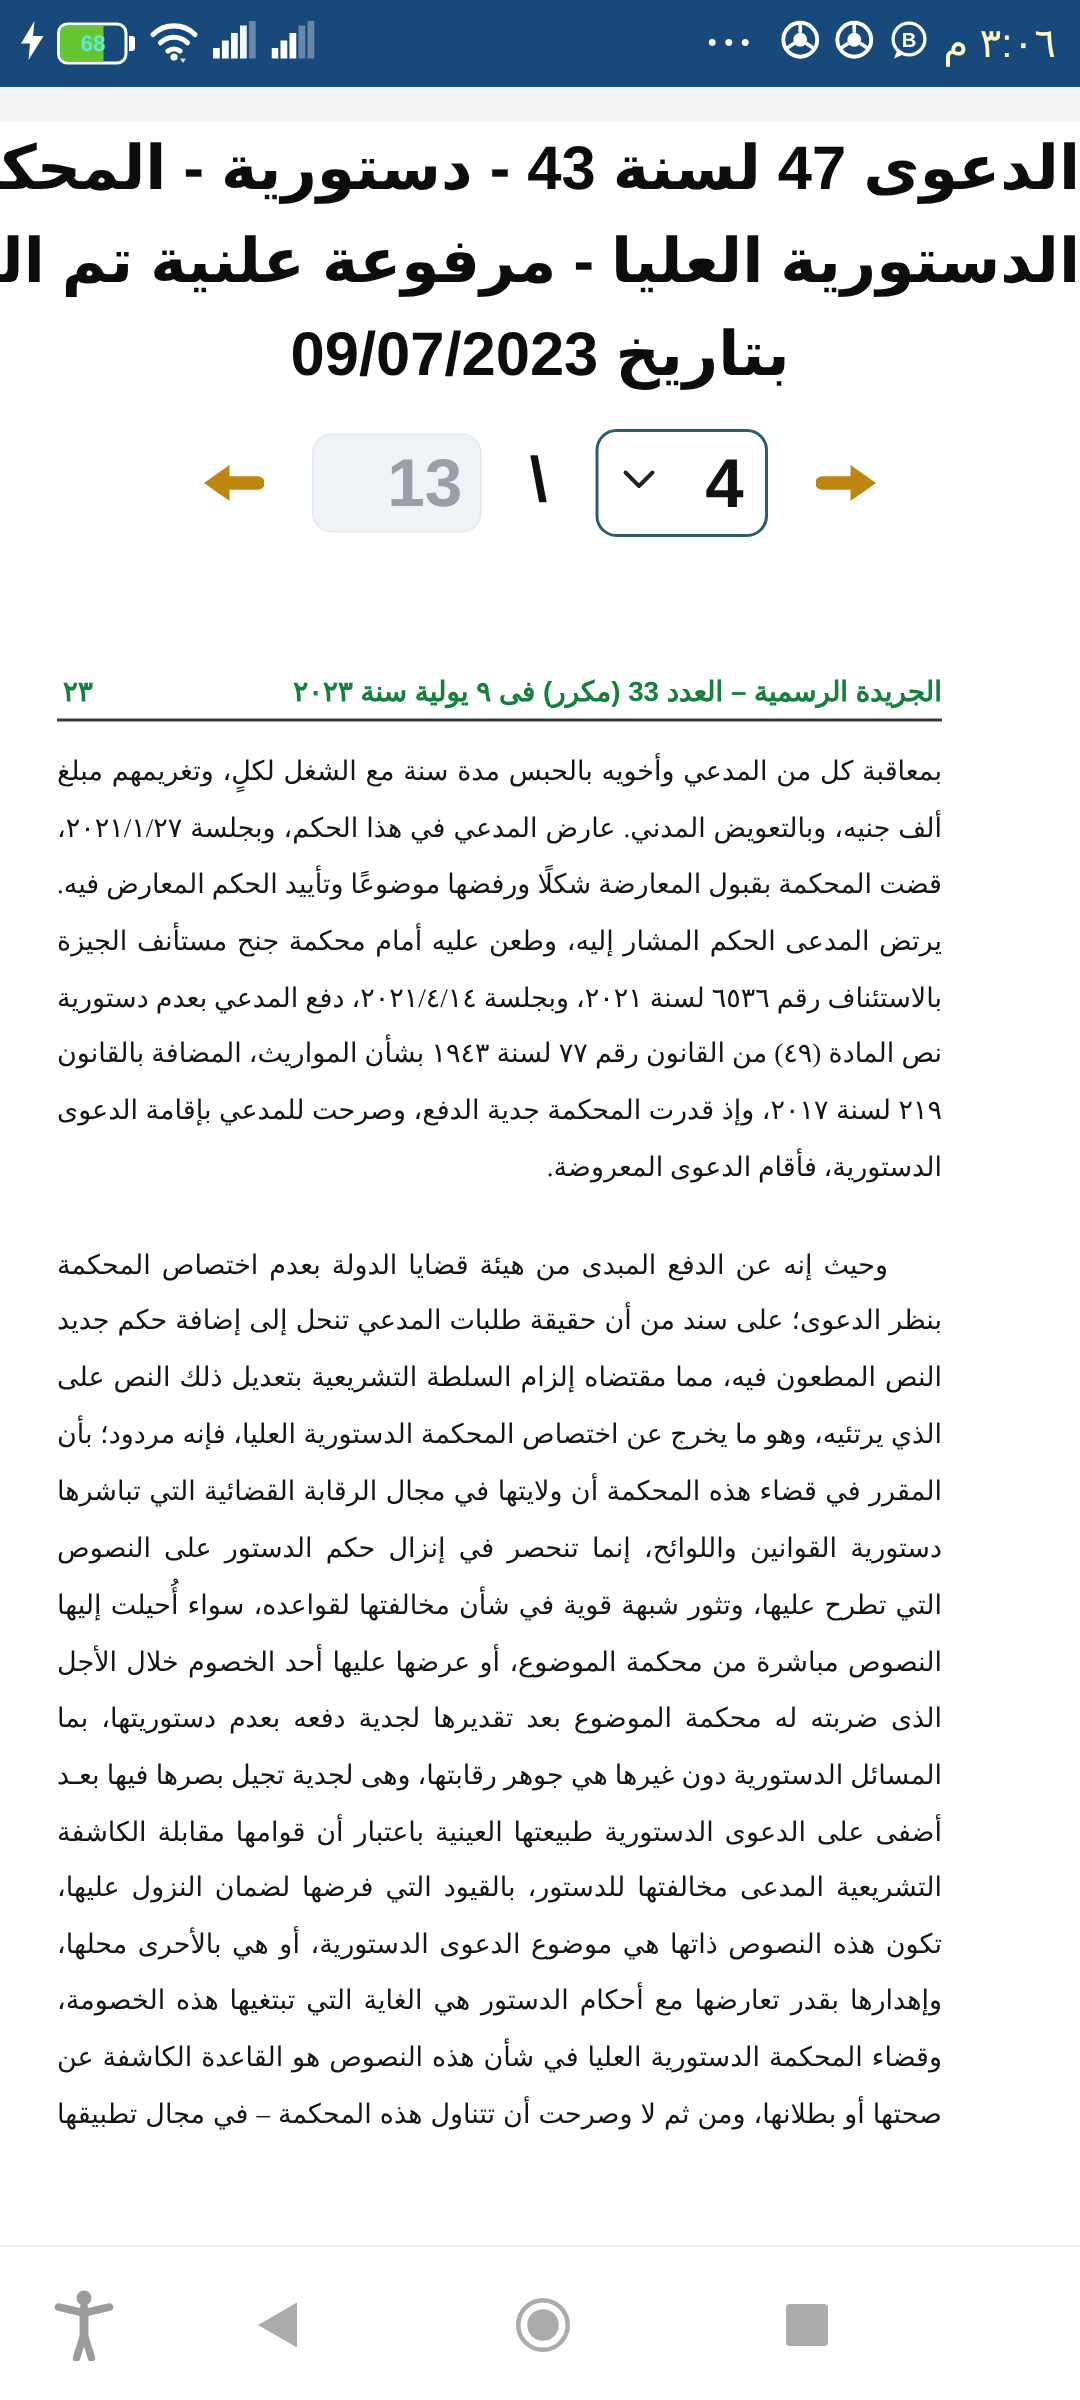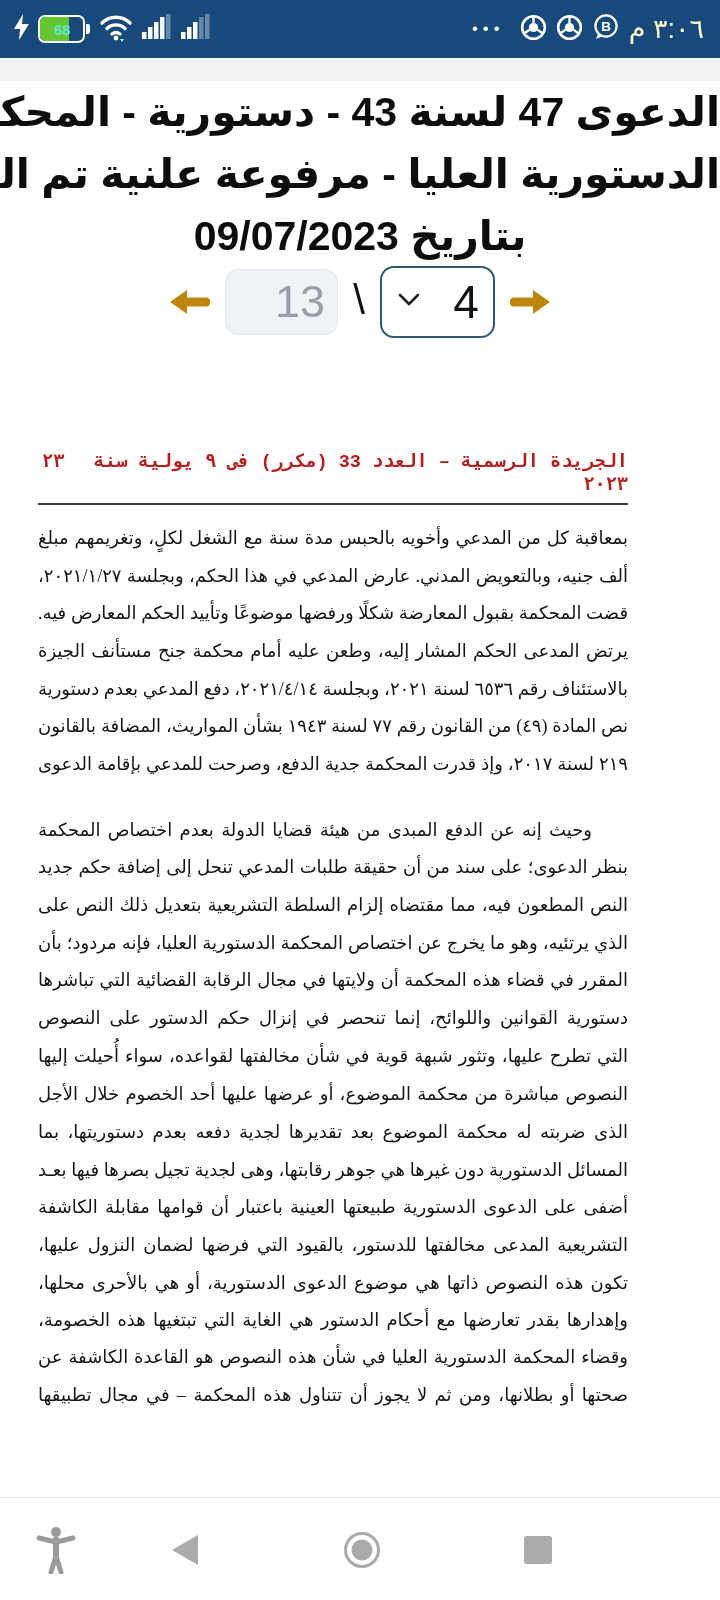--- a/index.html
+++ b/index.html
@@ -23,36 +23,36 @@
 
   
   .chrome-strip{position:absolute;top:58px;left:0;width:720px;height:23px;background:#f1f2f3;}
 
   
   .title-area{position:absolute;top:81px;left:0;width:720px;height:190px;overflow:hidden;}
   .title-line{direction:rtl;white-space:nowrap;text-align:center;font-size:41px;line-height:62px;
               font-weight:700;color:#0d0d0d;}
 
   
-  .pager{position:absolute;top:260px;left:0;width:720px;height:84px;display:flex;
-         align-items:center;justify-content:center;gap:15px;}
+  .pager{position:absolute;top:280px;left:0;width:720px;height:84px;display:flex;
+         align-items:center;justify-content:center;gap:32px;font-weight:bold;}
   .pager .arrow{width:40px;height:34px;display:flex;align-items:center;justify-content:center;cursor:pointer;}
   .total-box{width:113px;height:66px;background:#EFF2F6;border:1px solid #E1E7ED;border-radius:13px;
              display:flex;align-items:center;justify-content:flex-end;padding:0 12px;box-sizing:border-box;
              font-size:45px;color:#9A9FA6;}
   .slash{font-size:42px;color:#111;transform:translateY(-2px);}
   .current-box{width:115px;height:72px;background:#fff;border:2px solid #2E5C6C;border-radius:14px;
                display:flex;align-items:center;justify-content:space-between;
                padding:0 14px 0 16px;box-sizing:border-box;cursor:pointer;}
   .current-box .val{font-size:46px;color:#111;}
 
   
   .document{position:absolute;top:450px;left:38px;width:590px;}
   .doc-header{display:flex;align-items:baseline;justify-content:space-between;
-              font-family:Liberation Mono, monospace;font-weight:700;color:#b91c1c;}
+              font-family:Liberation Sans, sans-serif;font-weight:700;color:#15803d;}
   .doc-header .journal{direction:rtl;font-size:18.5px;}
   .doc-header .pageno{font-size:18.5px;padding-left:4px;}
   .doc-rule{border:none;border-top:2px solid #3b3b3b;margin:7px 0 0 0;}
   .para{margin-top:15px;}
   .para.second{margin-top:23px;}
   .doc-line{direction:rtl;text-align:justify;text-align-last:justify;text-justify:inter-word;
             font-family:"Liberation Serif","DejaVu Sans",serif;font-size:18px;line-height:37.4px;
             color:#141414;max-height:38px;overflow:hidden;}
   .doc-line.line-end{text-align-last:right;}
   .doc-line.line-indent{padding-right:36px;margin-top:28px;}
@@ -188,39 +188,40 @@
     <hr class="doc-rule">
 
     <div class="para">
       <div class="doc-line">بمعاقبة كل من المدعي وأخويه بالحبس مدة سنة مع الشغل لكلٍ، وتغريمهم مبلغ مائة</div>
         <div class="doc-line">ألف جنيه، وبالتعويض المدني. عارض المدعي في هذا الحكم، وبجلسة ٢٠٢١/١/٢٧،</div>
         <div class="doc-line">قضت المحكمة بقبول المعارضة شكلًا ورفضها موضوعًا وتأييد الحكم المعارض فيه. لم</div>
         <div class="doc-line">يرتض المدعى الحكم المشار إليه، وطعن عليه أمام محكمة جنح مستأنف الجيزة</div>
         <div class="doc-line">بالاستئناف رقم ٦٥٣٦ لسنة ٢٠٢١، وبجلسة ٢٠٢١/٤/١٤، دفع المدعي بعدم دستورية</div>
         <div class="doc-line">نص المادة (٤٩) من القانون رقم ٧٧ لسنة ١٩٤٣ بشأن المواريث، المضافة بالقانون رقم</div>
         <div class="doc-line">٢١٩ لسنة ٢٠١٧، وإذ قدرت المحكمة جدية الدفع، وصرحت للمدعي بإقامة الدعوى</div>
+        <div class="doc-line line-end">الدستورية، فأقام الدعوى المعروضة.</div>
     </div>
 
     <div class="para second">
       <div class="doc-line line-indent">وحيث إنه عن الدفع المبدى من هيئة قضايا الدولة بعدم اختصاص المحكمة</div>
         <div class="doc-line">بنظر الدعوى؛ على سند من أن حقيقة طلبات المدعي تنحل إلى إضافة حكم جديد إلى</div>
         <div class="doc-line">النص المطعون فيه، مما مقتضاه إلزام السلطة التشريعية بتعديل ذلك النص على النحو</div>
         <div class="doc-line">الذي يرتئيه، وهو ما يخرج عن اختصاص المحكمة الدستورية العليا، فإنه مردود؛ بأن</div>
         <div class="doc-line">المقرر في قضاء هذه المحكمة أن ولايتها في مجال الرقابة القضائية التي تباشرها على</div>
         <div class="doc-line">دستورية القوانين واللوائح، إنما تنحصر في إنزال حكم الدستور على النصوص القانونية</div>
         <div class="doc-line">التي تطرح عليها، وتثور شبهة قوية في شأن مخالفتها لقواعده، سواء أُحيلت إليها هذه</div>
         <div class="doc-line">النصوص مباشرة من محكمة الموضوع، أو عرضها عليها أحد الخصوم خلال الأجل</div>
         <div class="doc-line">الذى ضربته له محكمة الموضوع بعد تقديرها لجدية دفعه بعدم دستوريتها، بما مؤداه أن</div>
         <div class="doc-line">المسائل الدستورية دون غيرها هي جوهر رقابتها، وهى لجدية تجيل بصرها فيها بعـد</div>
         <div class="doc-line">أضفى على الدعوى الدستورية طبيعتها العينية باعتبار أن قوامها مقابلة الكاشفة</div>
         <div class="doc-line">التشريعية المدعى مخالفتها للدستور، بالقيود التي فرضها لضمان النزول عليها، ومن ثم</div>
         <div class="doc-line">تكون هذه النصوص ذاتها هي موضوع الدعوى الدستورية، أو هي بالأحرى محلها،</div>
         <div class="doc-line">وإهدارها بقدر تعارضها مع أحكام الدستور هي الغاية التي تبتغيها هذه الخصومة،</div>
         <div class="doc-line">وقضاء المحكمة الدستورية العليا في شأن هذه النصوص هو القاعدة الكاشفة عن حقيقة</div>
-        <div class="doc-line">صحتها أو بطلانها، ومن ثم لا يجوز أن تتناول هذه المحكمة – في مجال تطبيقها</div>
+        <div class="doc-line">صحتها أو بطلانها، ومن ثم لا وصرحت أن تتناول هذه المحكمة – في مجال تطبيقها</div>
     </div>
   </div>
 
   <div class="navbar">
     <span class="nav-ico nav-accessibility">
       <svg width="42" height="48" viewBox="0 0 42 48">
         <circle cx="21" cy="6" r="5" fill="#9B9B9B"></circle>
         <line x1="21" y1="13" x2="21" y2="30" stroke="#9B9B9B" stroke-width="6" stroke-linecap="round"></line>
         <line x1="21" y1="16" x2="4" y2="12" stroke="#9B9B9B" stroke-width="5" stroke-linecap="round"></line>
         <line x1="21" y1="16" x2="38" y2="12" stroke="#9B9B9B" stroke-width="5" stroke-linecap="round"></line>

